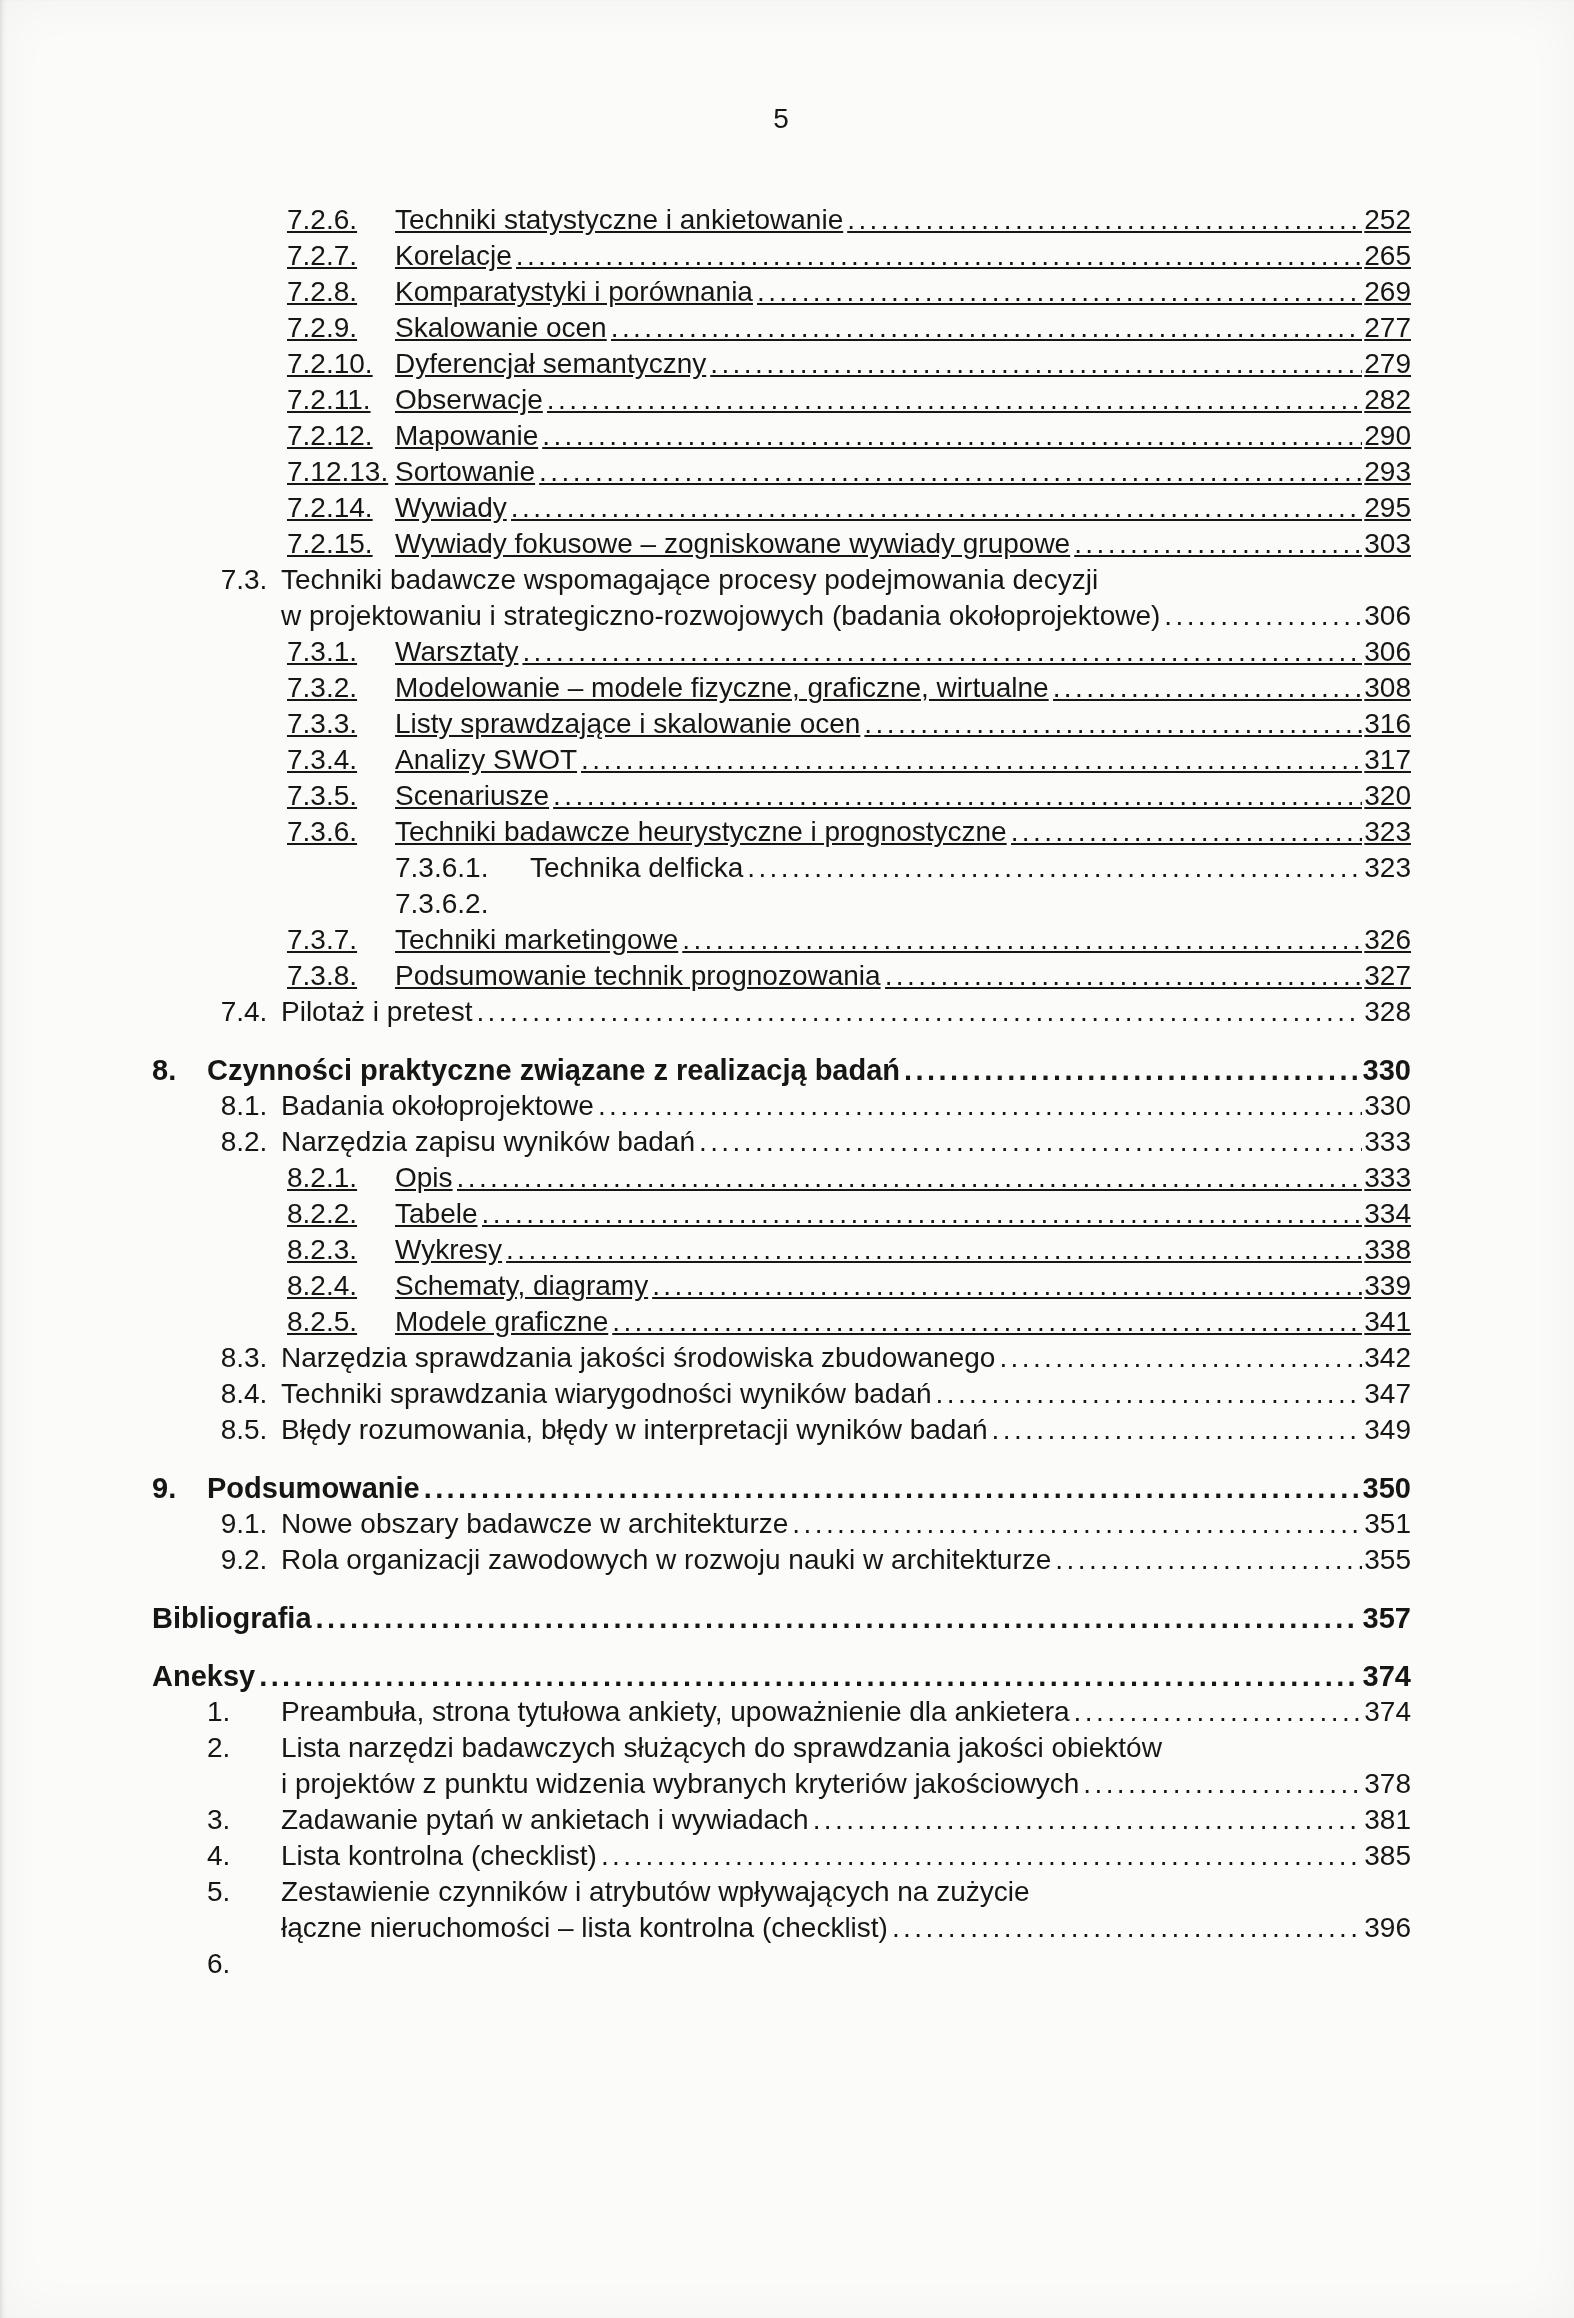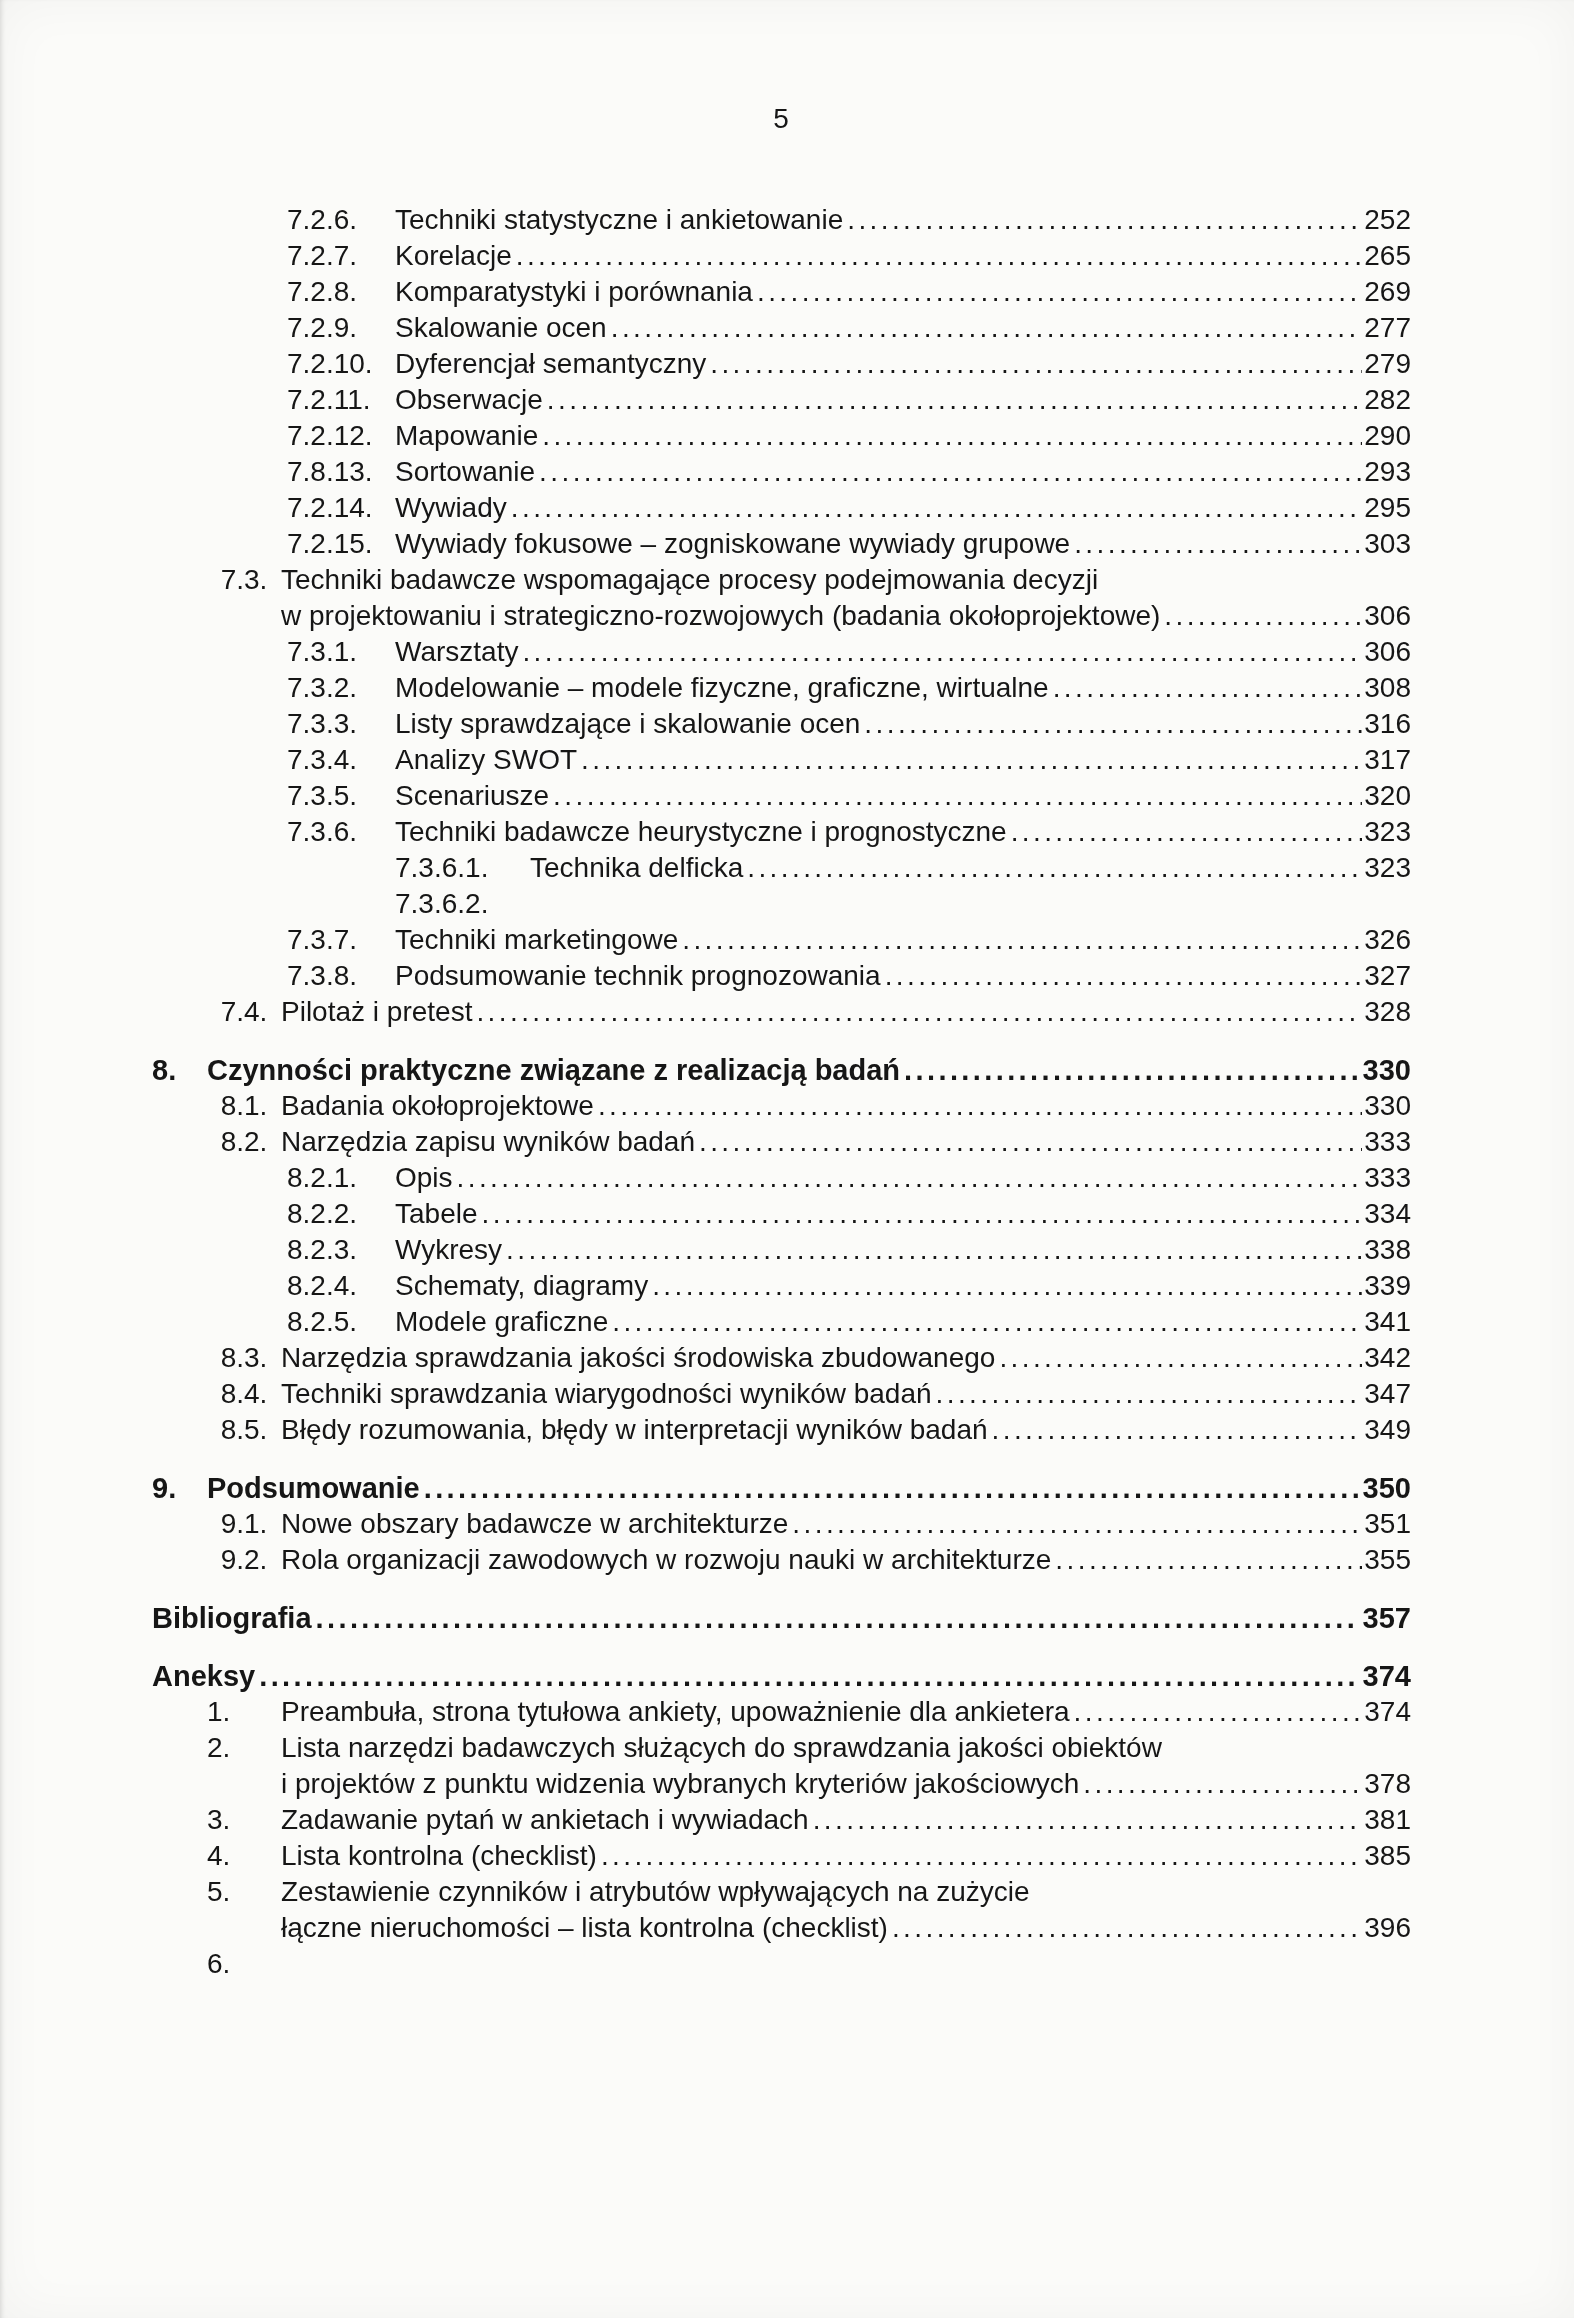--- a/index.html
+++ b/index.html
@@ -55,21 +55,21 @@
   }
   .pg { flex: none; white-space: nowrap; }
 
   
   .chapter { padding-left: 0; font-weight: 700; font-size: 29px; }
   .chapter .num { width: 55px; }
   .l2 { padding-left: 55px; }
   .l2 .num { width: 74px; text-align: center; }
   .annex { padding-left: 55px; }
   .annex .num { width: 74px; }
-  .l3 { padding-left: 135px; }
+  .l3 { padding-left: 135px; text-decoration: underline; }
   .l3 .num { width: 108px; }
   .l4 { padding-left: 243px; }
   .l4 .num { width: 135px; }
 </style>
 </head>
 <body>
 
 <div class="page">
   <div class="pagenum">5</div>
   <div class="toc">
@@ -137,21 +137,21 @@
         <span class="num">7.2.12.</span>
         <div class="body">
           <div class="line">
             <span class="label">Mapowanie</span>
             <span class="leader"></span>
             <span class="pg">290</span>
           </div>
         </div>
       </div>
       <div class="row l3">
-        <span class="num">7.8.13.</span>
+        <span class="num">7.12.13.</span>
         <div class="body">
           <div class="line">
             <span class="label">Sortowanie</span>
             <span class="leader"></span>
             <span class="pg">293</span>
           </div>
         </div>
       </div>
       <div class="row l3">
         <span class="num">7.2.14.</span>

